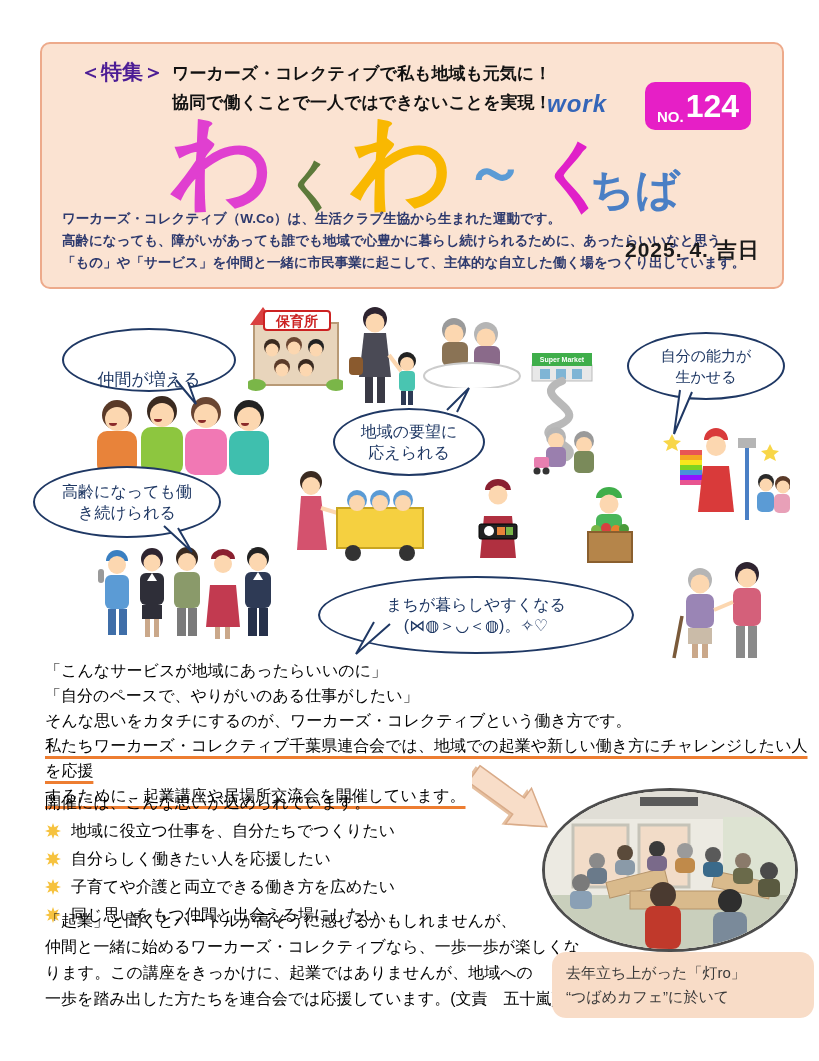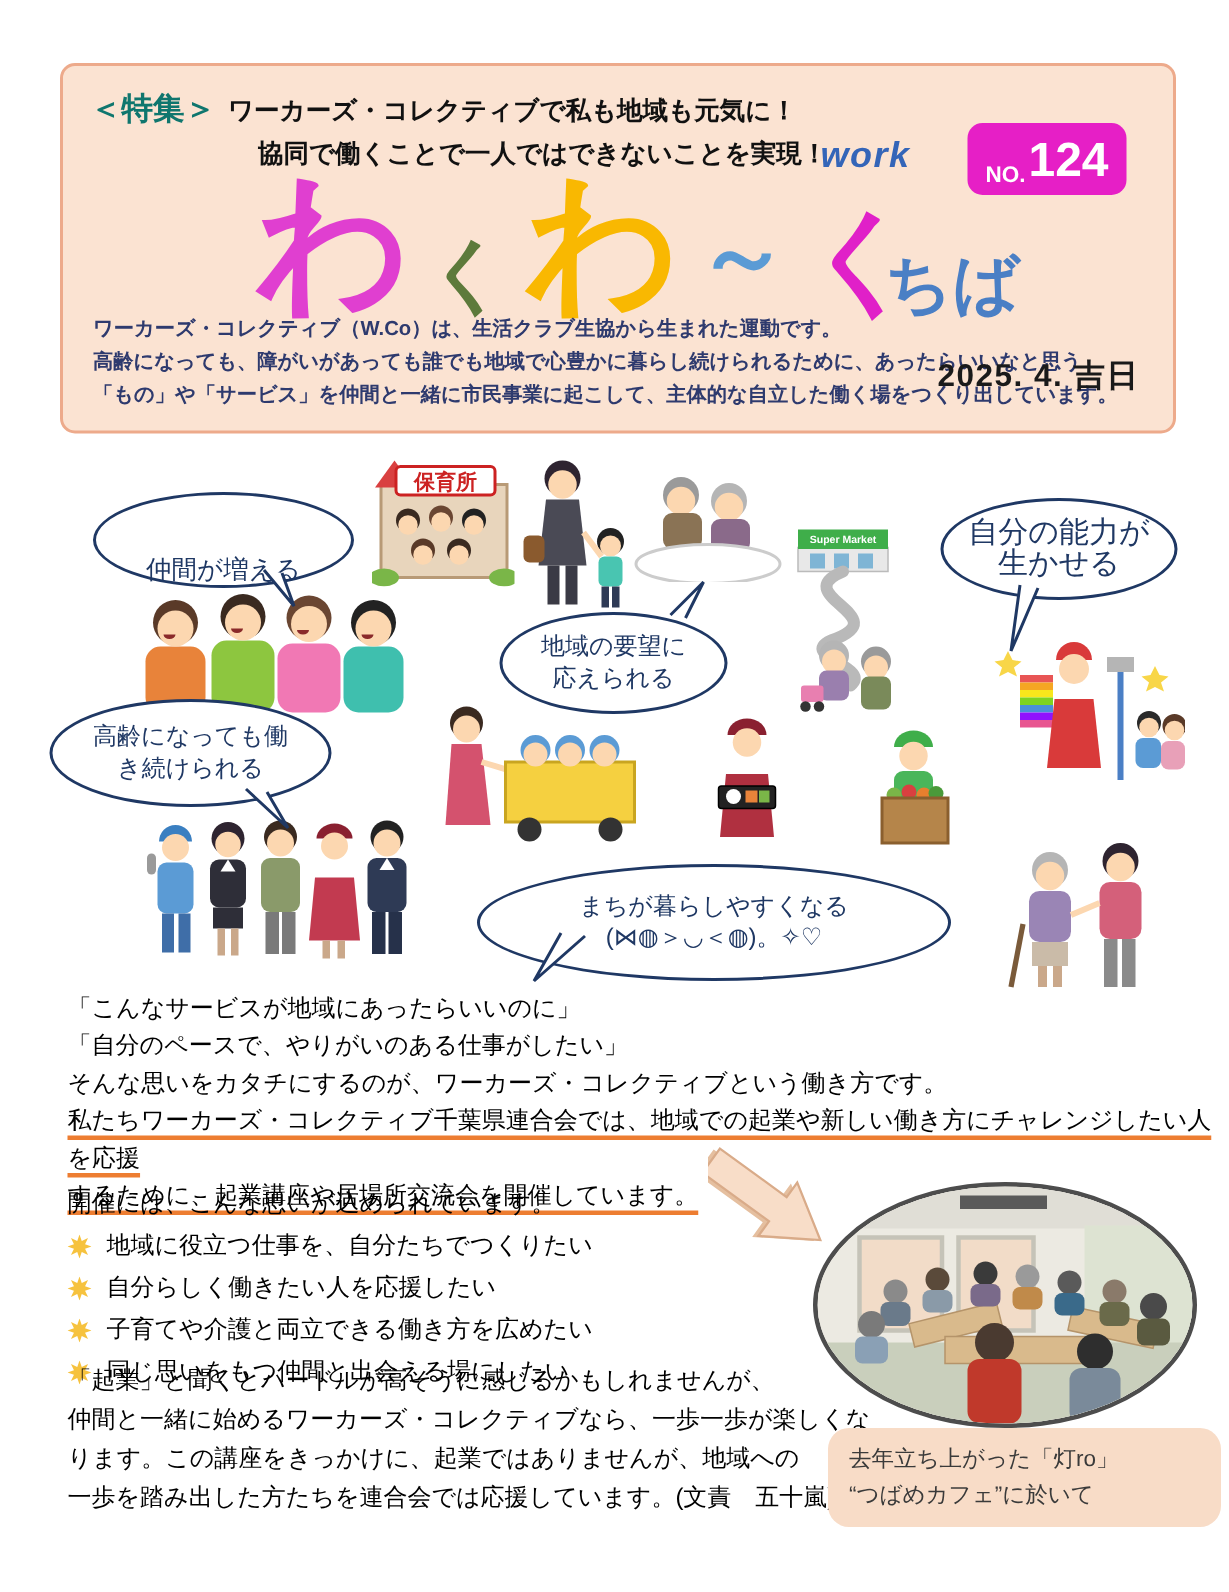--- a/index.html
+++ b/index.html
@@ -4,21 +4,21 @@
 <style>
   html,body{margin:0;padding:0;background:#ffffff;}
   .page{position:relative;width:819px;height:1061px;background:#ffffff;overflow:hidden;
         font-family:"Liberation Sans",sans-serif;color:#111;}
   .abs{position:absolute;}
 
   
   .header-box{position:absolute;left:40px;top:42px;width:740px;height:243px;
     background:#fbe3d2;border:2px solid #edaa8b;border-radius:10px;}
   .feature-row{position:absolute;left:18px;top:14px;display:flex;align-items:baseline;gap:8px;}
-  .feature-label{font-size:21px;font-weight:bold;color:#0f766e;}
+  .feature-label{font-size:21px;font-weight:bold;color:#4c1d95;margin-left:20px;}
   .feature-text{font-size:17px;font-weight:bold;color:#111;}
   .feature-line2{position:absolute;left:130px;top:47px;font-size:17px;font-weight:bold;color:#111;}
   .work-word{position:absolute;left:505px;top:46px;font-size:24px;font-weight:bold;font-style:italic;
     color:#3465b8;letter-spacing:1px;}
   .issue-badge{position:absolute;left:603px;top:38px;width:106px;height:48px;background:#e61fc6;
     border-radius:10px;display:flex;align-items:center;justify-content:center;gap:2px;color:#fff;}
   .issue-prefix{font-size:15px;font-weight:bold;margin-top:20px;}
   .issue-number{font-size:32px;font-weight:bold;}
   .title-row{position:absolute;left:128px;top:58px;width:450px;height:110px;
     display:flex;align-items:flex-end;gap:10px;font-weight:bold;line-height:1;}
@@ -111,21 +111,21 @@
   <div class="bubble" style="left:33px;top:466px;width:184px;height:68px;font-size:16px;justify-content:center;">
     <span class="bt">
       <span>高齢になっても働</span><br>
       <span>き続けられる</span>
     </span>
   </div>
   <svg class="tail" style="left:160px;top:524px;" width="36" height="30">
     <path d="M4,2 L32,28 L18,4" fill="#ffffff" stroke="#1f3864" stroke-width="2"></path>
   </svg>
 
-  <div class="bubble" style="left:627px;top:332px;width:154px;height:64px;font-size:20px;">
+  <div class="bubble" style="left:627px;top:332px;width:154px;height:64px;font-size:15px;">
     <span class="bt">
       <span>自分の能力が</span><br>
       <span>生かせる</span>
     </span>
   </div>
   <svg class="tail" style="left:668px;top:388px;" width="30" height="48">
     <path d="M24,4 L6,46 L12,2" fill="#ffffff" stroke="#1f3864" stroke-width="2"></path>
   </svg>
 
   <div class="bubble" style="left:318px;top:576px;width:312px;height:74px;font-size:16px;">
@@ -334,21 +334,21 @@
       <rect x="50" y="86" width="6" height="14" fill="#caa88a"></rect>
     <line x1="30" y1="58" x2="22" y2="100" stroke="#7a5a3a" stroke-width="3.5"></line>
     <circle cx="95" cy="16" r="12" fill="#2e2430"></circle>
       <circle cx="95" cy="20" r="9.5" fill="#fcd7b0"></circle>
     <rect x="81" y="30" width="28" height="38" rx="7" fill="#d4607a"></rect>
     <rect x="84" y="68" width="9" height="32" fill="#8a8a8a"></rect>
       <rect x="96" y="68" width="9" height="32" fill="#8a8a8a"></rect>
     <line x1="81" y1="44" x2="62" y2="52" stroke="#fcd7b0" stroke-width="4"></line>
   </svg>
 
-  <div class="bodytext" style="top:660px;">
+  <div class="bodytext" style="top:660px;font-family:Liberation Mono, monospace;">
     <div>「こんなサービスが地域にあったらいいのに」</div>
     <div>「自分のペースで、やりがいのある仕事がしたい」</div>
     <div>そんな思いをカタチにするのが、ワーカーズ・コレクティブという働き方です。</div>
     <div class="hl">私たちワーカーズ・コレクティブ千葉県連合会では、地域での起業や新しい働き方にチャレンジしたい人を応援</div>
     <div class="hl">するために、起業講座や居場所交流会を開催しています。</div>
   </div>
 
   <div class="bodytext" style="top:790px;">
     <div>開催には、こんな思いが込められています。</div>
     <div class="bullet-row">

